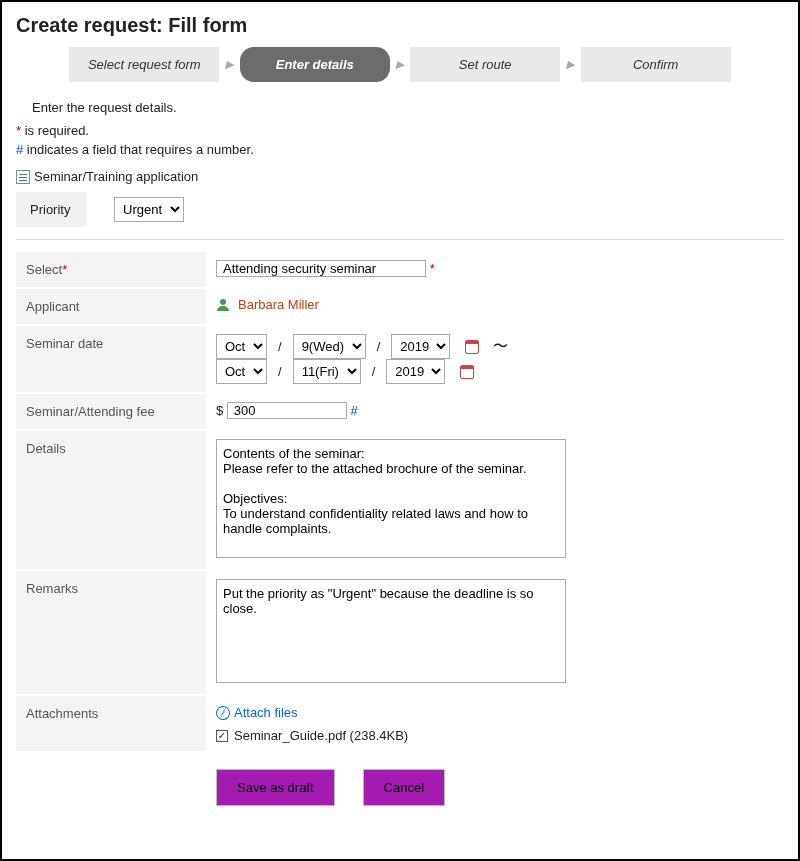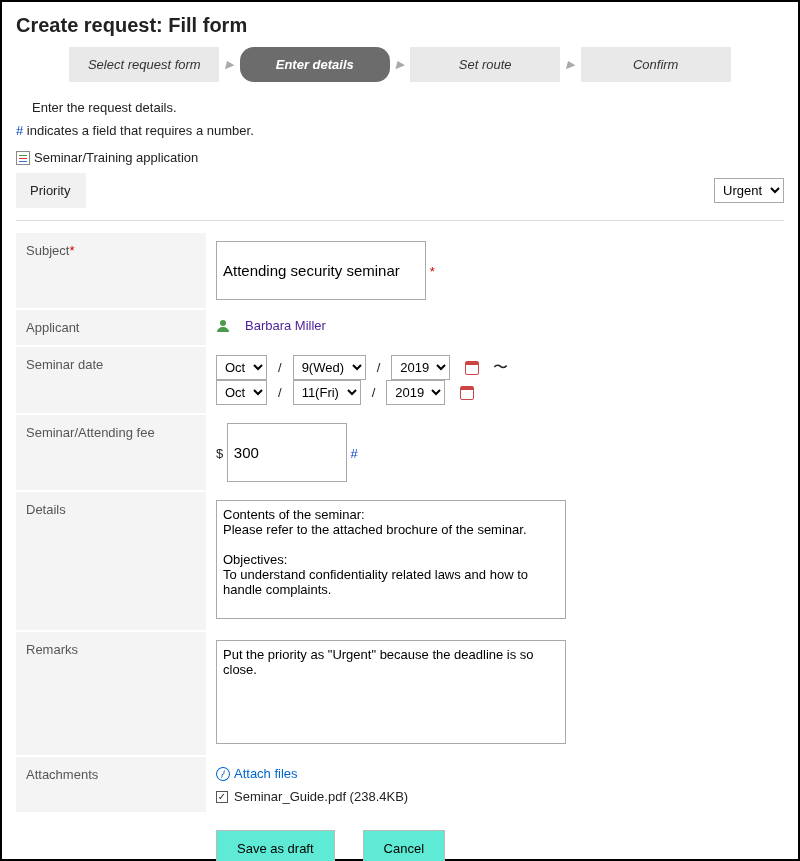--- a/index.html
+++ b/index.html
@@ -73,21 +73,20 @@
     left: 2px; top: 6px;
     width: 8px; height: 1px;
     background: #d33;
     box-shadow: 0 -3px 0 #449944, 0 3px 0 #3377cc;
   }
   .priority-row {
     display: flex;
     align-items: center;
     gap: 28px;
     margin-bottom: 12px;
-    justify-content: space-between;
   }
   .priority-label-box {
     background: #f1f1f1;
     padding: 10px 14px;
     width: 70px;
   }
   select.styled, input.styled {
     border: 1px solid #aaa;
     padding: 3px 4px;
     font-size: 13px;
@@ -110,30 +109,30 @@
     padding: 10px 10px;
     color: #555;
     border-bottom: 2px solid #fff;
   }
   .form-table td.value-cell {
     padding: 8px 10px;
     border-bottom: 2px solid #fff;
   }
   input.text-input {
     border: 1px solid #aaa;
-    padding: 20px 6px;
-    font-size: 15px;
+    padding: 0 6px;
+    font-size: 13px;
     width: 210px;
   }
   .applicant-link {
-    color: #4c1d95;
+    color: #c2410c;
     text-decoration: none;
     display: inline-flex;
     align-items: center;
-    gap: 15px;
+    gap: 8px;
   }
   .person-icon svg { display: block; }
   .date-group {
     display: inline-flex;
     align-items: center;
     gap: 11px;
   }
   .date-sep { margin: 0 10px; font-size: 15px; }
   .cal-icon {
     width: 14px; height: 14px;
@@ -194,21 +193,21 @@
     font-size: 10px;
     line-height: 1;
   }
   .button-row {
     display: flex;
     gap: 28px;
     padding: 16px 0 0 200px;
   }
   .btn {
     border: 1px solid #bbb;
-    background: #5eead4;
+    background: #a21caf;
     padding: 10px 20px;
     font-size: 13px;
     cursor: pointer;
   }
   .btn.primary {
     background: #1a73e8;
     border-color: #1a73e8;
     color: #fff;
   }
 </style>
@@ -223,40 +222,41 @@
     <div class="step">Select request form</div>
     <span class="step-arrow">▶</span>
     <div class="step active">Enter details</div>
     <span class="step-arrow">▶</span>
     <div class="step">Set route</div>
     <span class="step-arrow">▶</span>
     <div class="step">Confirm</div>
   </div>
 
   <div class="intro">Enter the request details.</div>
+  <div class="req-line"><span class="asterisk">*</span><span> is required.</span></div>
   <div class="req-line"><span class="hash">#</span><span> indicates a field that requires a number.</span></div>
 
   <div class="section-title">
     <span class="section-icon"></span>
     <span>Seminar/Training application</span>
   </div>
 
   <div class="priority-row">
     <div class="priority-label-box">Priority</div>
     <select class="styled">
       <option>Urgent</option>
     </select>
   </div>
 
   <hr class="div">
 
   <table class="form-table">
     <tbody>
         <tr>
-      <td class="label-cell"><span>Subject</span><span class="asterisk">*</span></td>
+      <td class="label-cell"><span>Select</span><span class="asterisk">*</span></td>
       <td class="value-cell">
         <input type="text" class="text-input" value="Attending security seminar" style="">
         <span class="asterisk"> *</span>
       </td>
     </tr>
     <tr>
       <td class="label-cell">Applicant</td>
       <td class="value-cell">
         <a href="#" class="applicant-link">
           <span class="person-icon">

